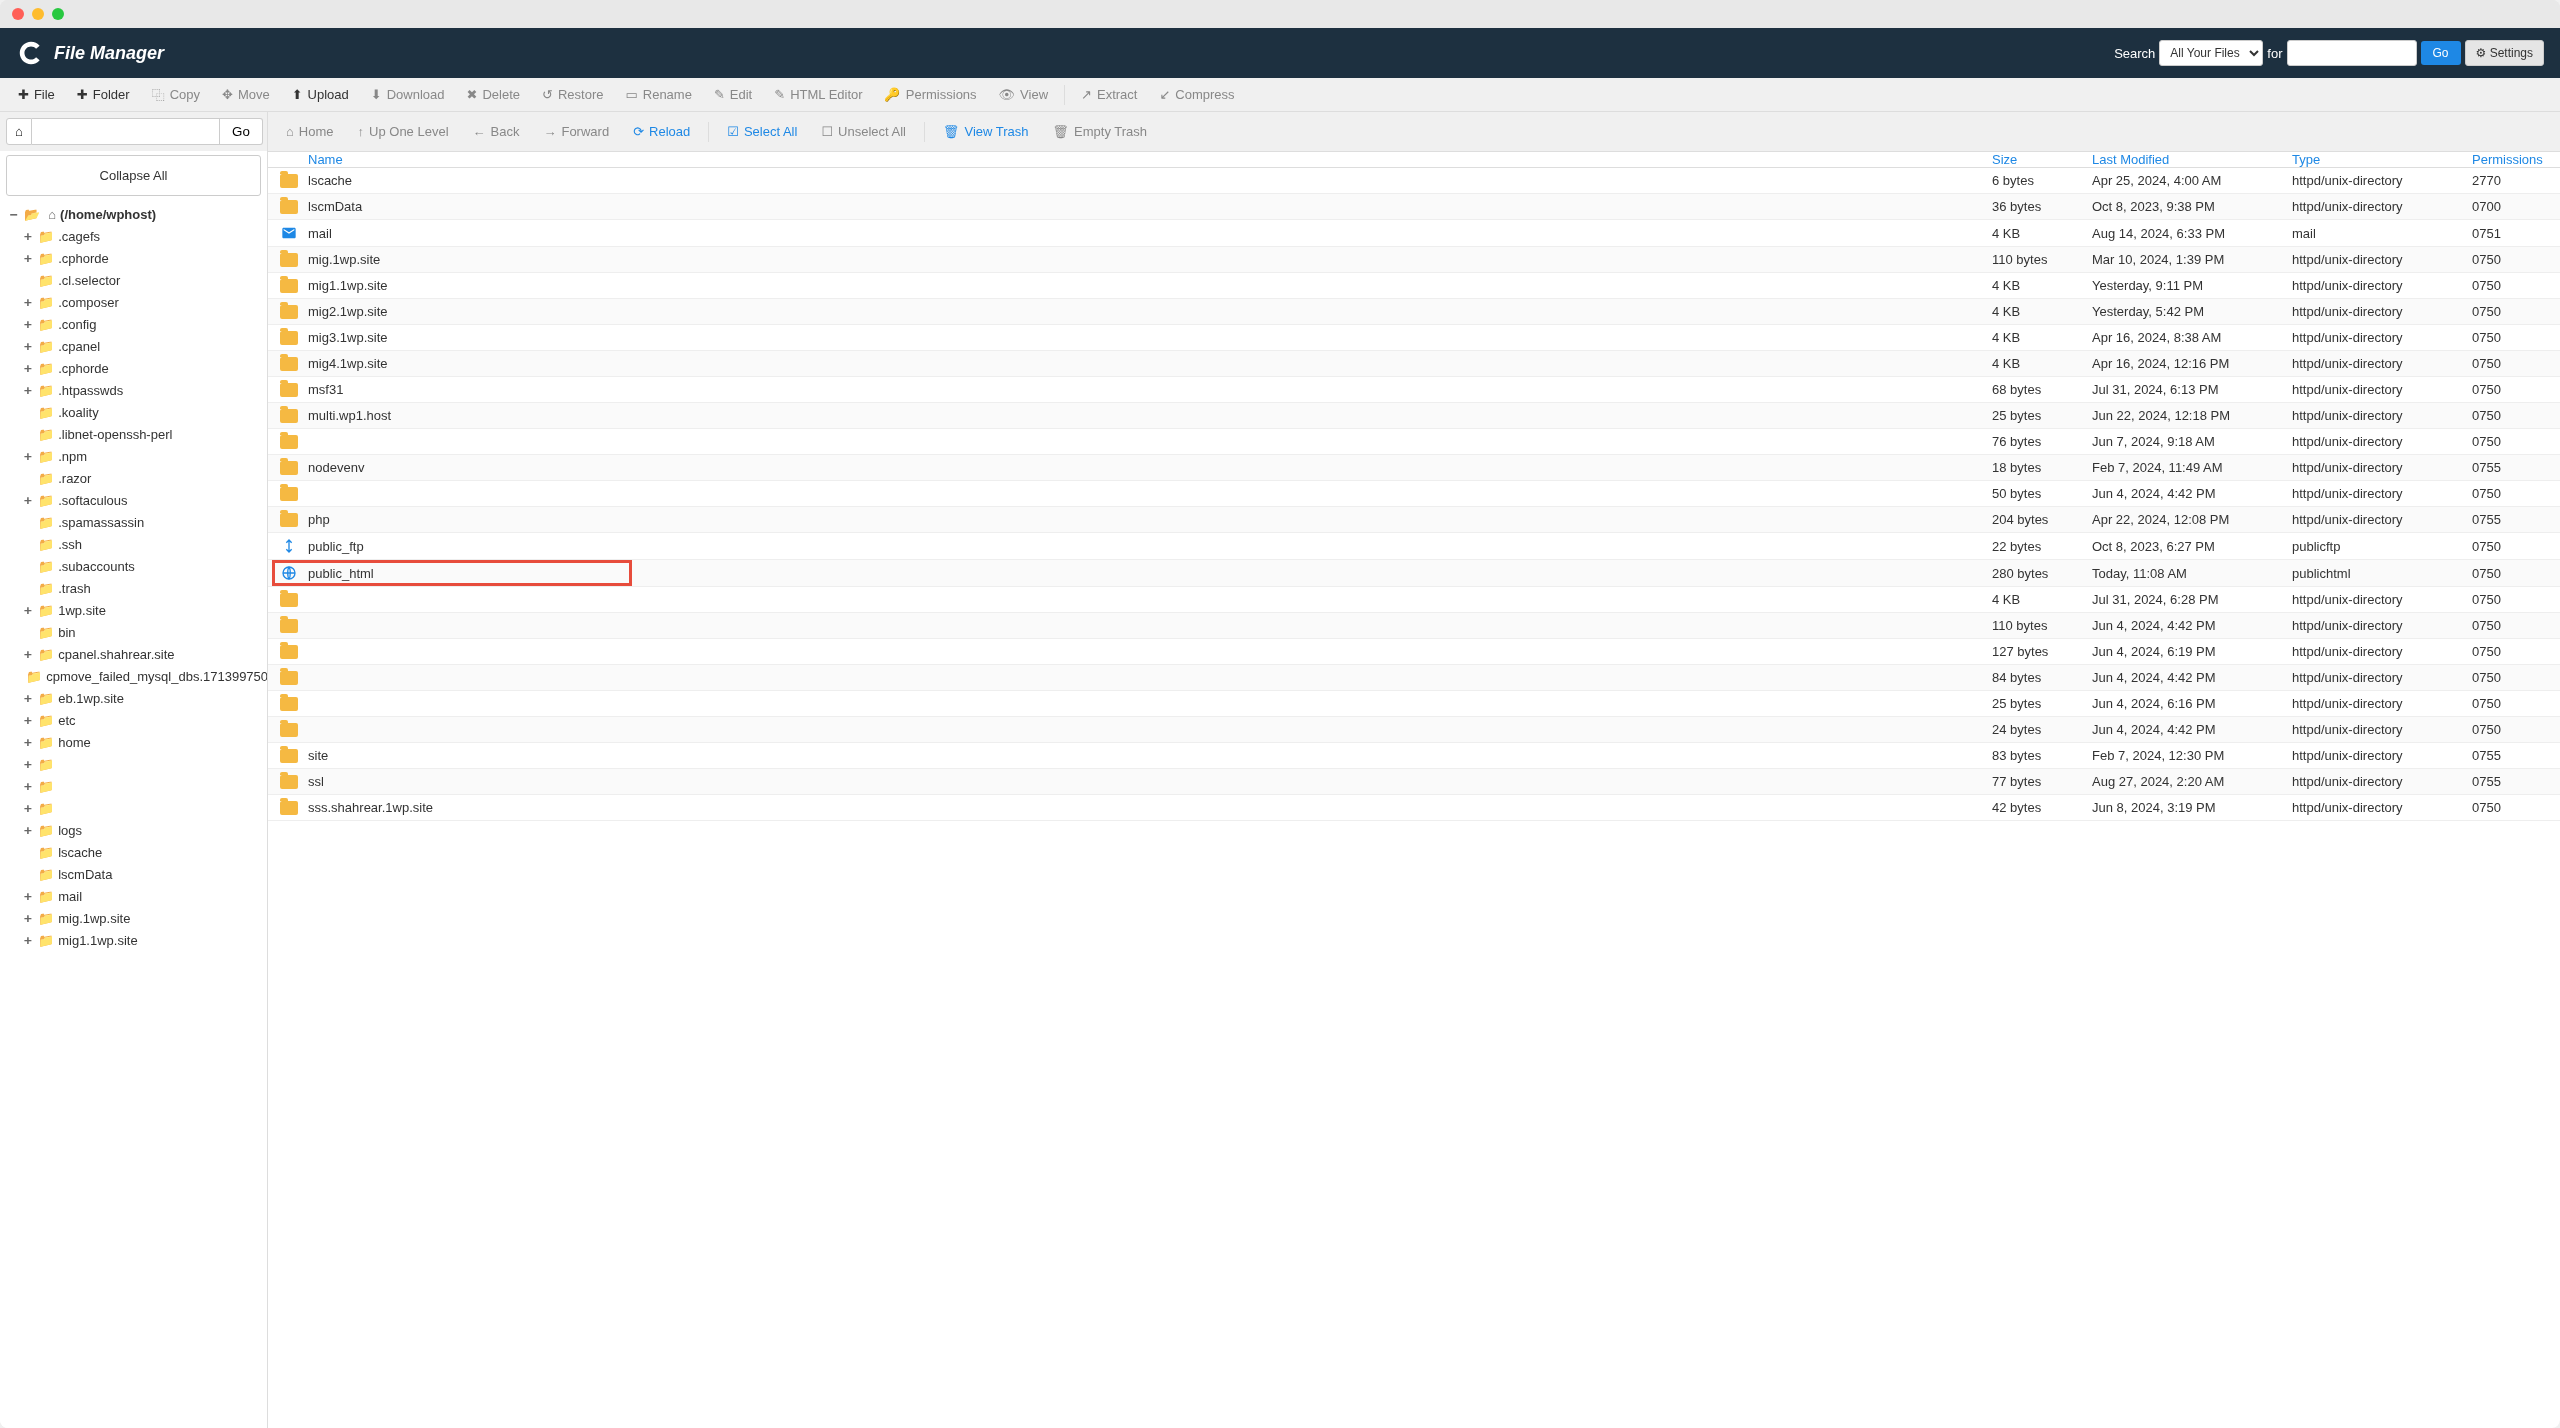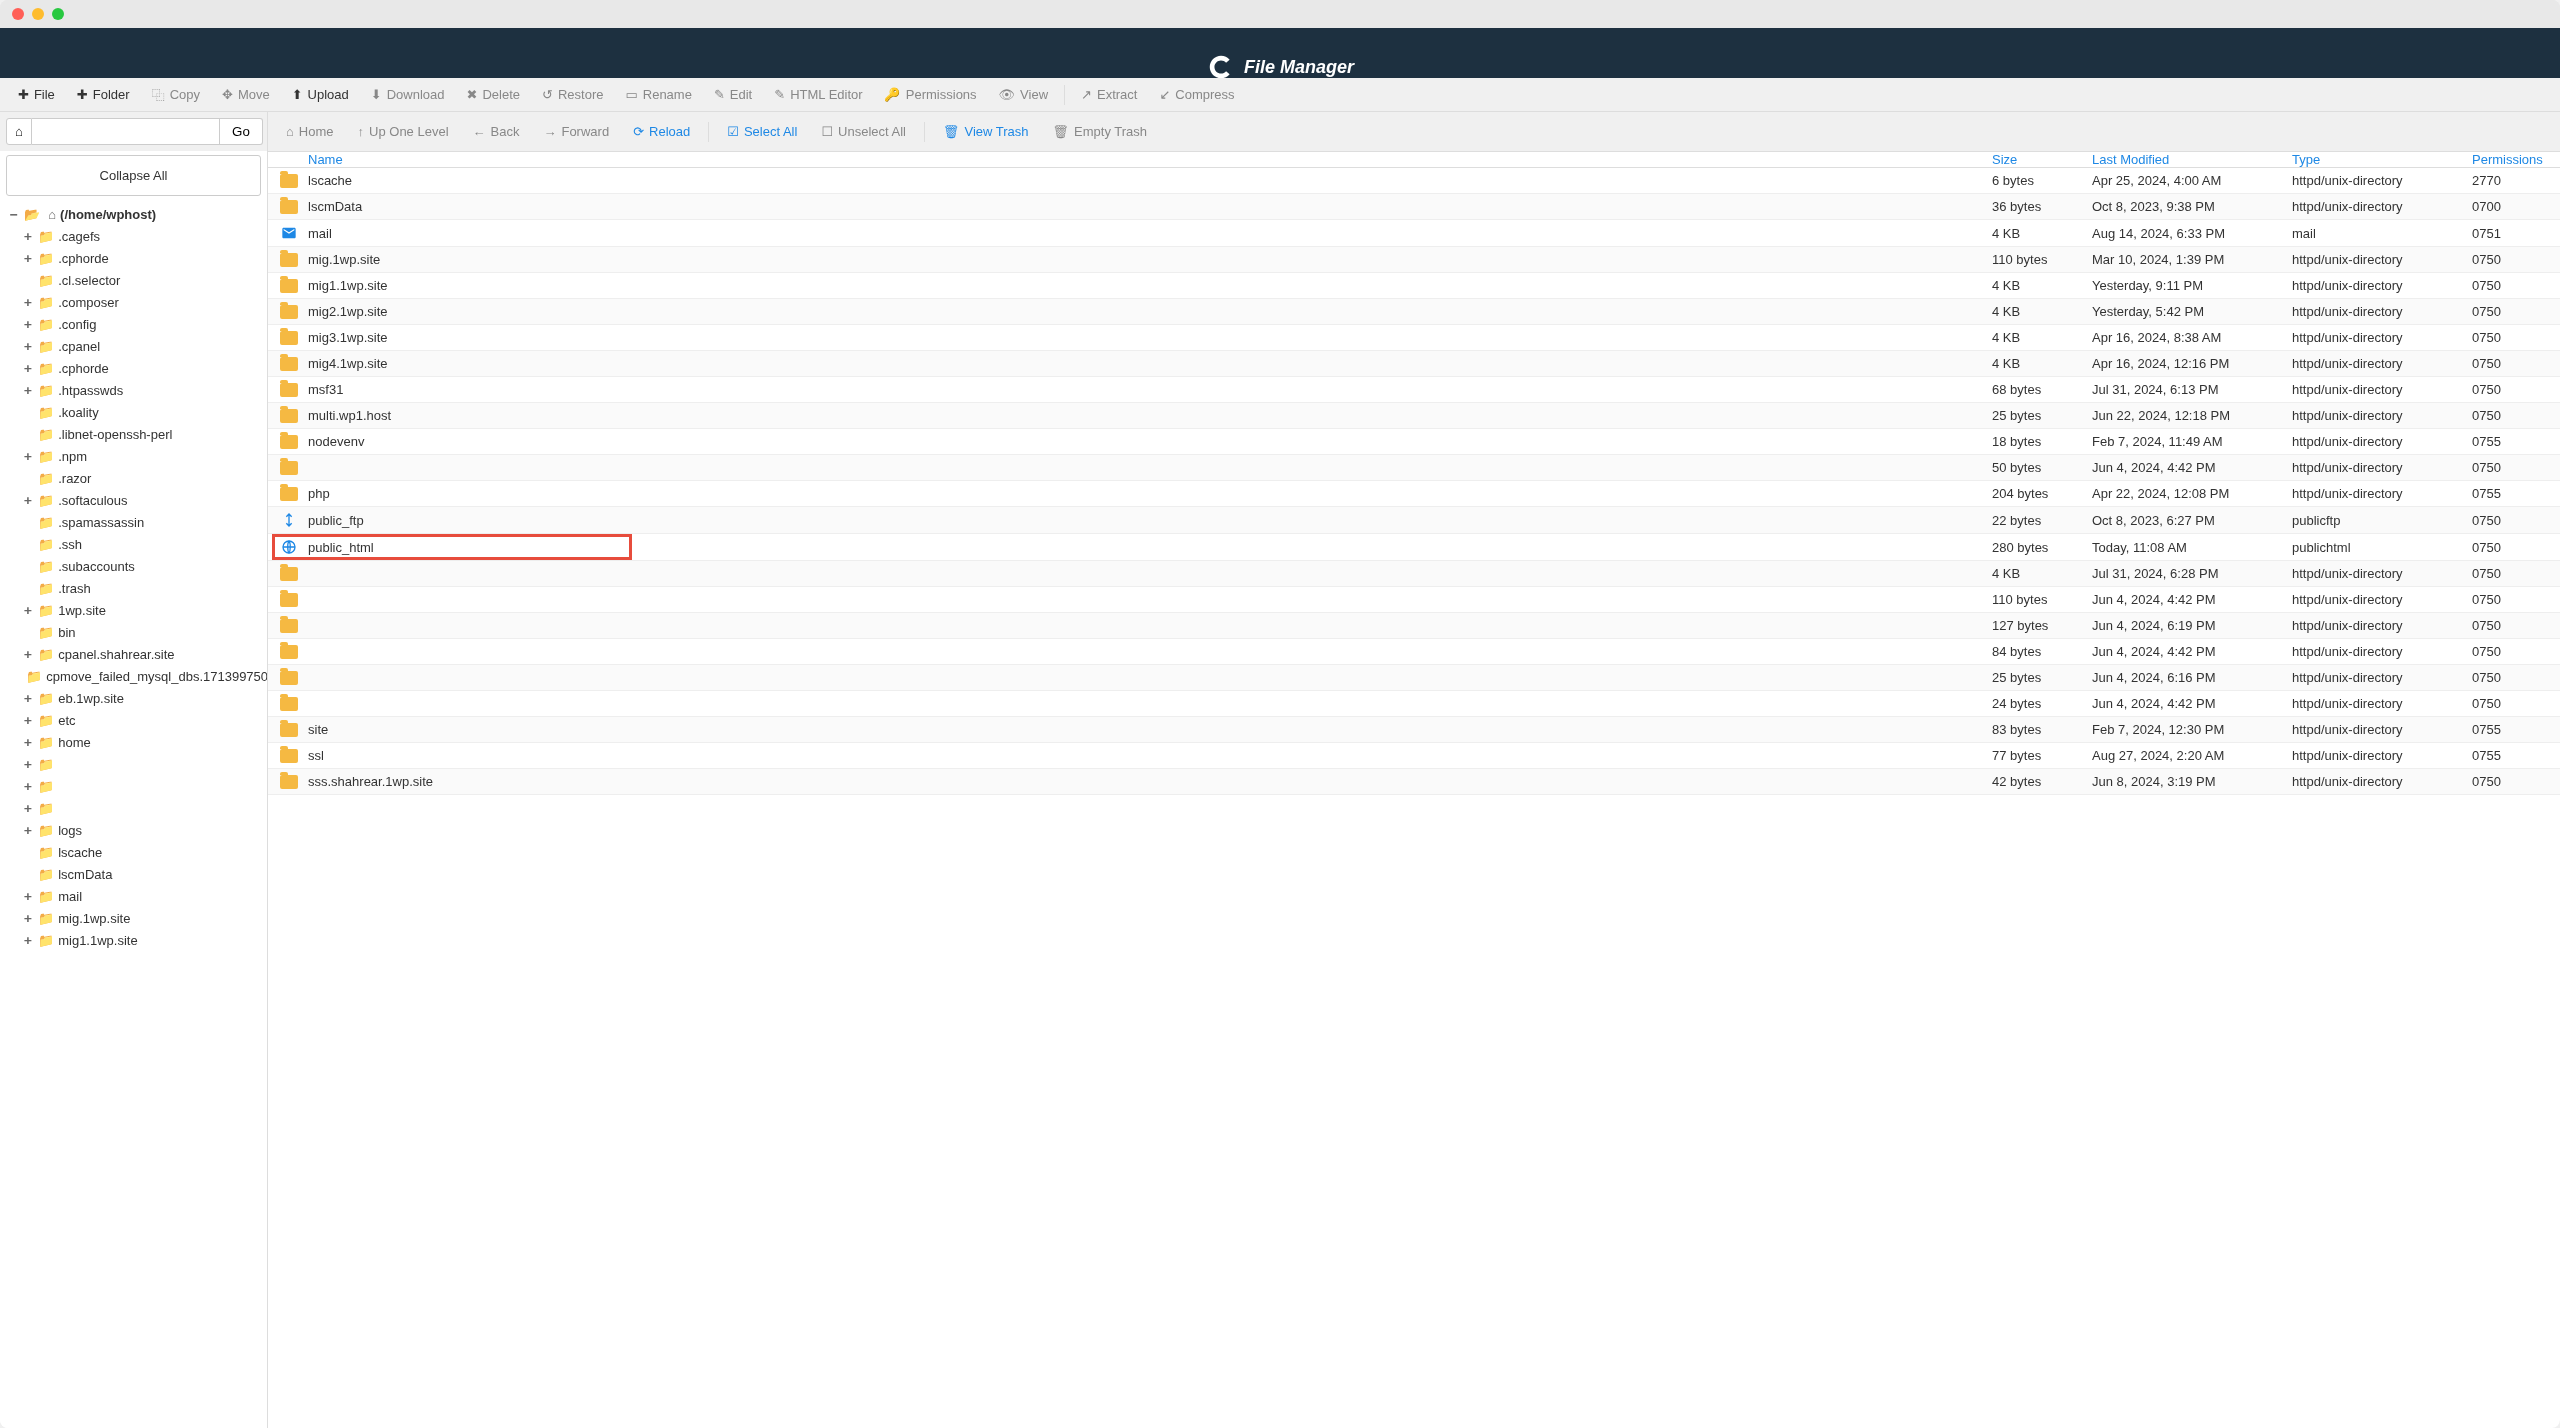--- a/index.html
+++ b/index.html
@@ -6,21 +6,21 @@
   body { font-family: -apple-system, "Helvetica Neue", Arial, sans-serif; font-size: 13px; color: #333; background: #f0f0f0; }
   
   .window { width: 100%; height: 100vh; background: #e8e8e8; border-radius: 8px; overflow: hidden; display: flex; flex-direction: column; }
   
   .titlebar { height: 28px; background: #e8e8e8; display: flex; align-items: center; padding: 0 12px; gap: 8px; }
   .traffic-light { width: 12px; height: 12px; border-radius: 50%; }
   .tl-red { background: #ff5f57; }
   .tl-yellow { background: #febc2e; }
   .tl-green { background: #28c840; }
   
-  .header { background: #1d3040; color: #fff; display: flex; align-items: center; padding: 24px 16px; height: 50px; flex-direction: column; }
+  .header { background: #1d3040; color: #fff; display: flex; align-items: center; padding: 16px 16px; height: 50px; }
   .cp-logo { display: flex; align-items: center; gap: 8px; font-style: italic; font-weight: bold; font-size: 18px; }
   .cp-logo svg { width: 30px; height: 30px; }
   .header-right { margin-left: auto; display: flex; align-items: center; gap: 4px; font-size: 13px; }
   .search-select { background: #fff; color: #333; border: 1px solid #ccc; border-radius: 3px; padding: 4px 6px; font-size: 12px; height: 26px; }
   .search-input { background: #fff; border: 1px solid #ccc; border-radius: 3px; padding: 4px; height: 26px; width: 130px; }
   .btn-go { background: #1e88e5; color: #fff; border: none; padding: 5px 12px; border-radius: 3px; cursor: pointer; font-size: 12px; }
   .btn-settings { background: #e5e5e5; color: #333; border: 1px solid #ccc; padding: 5px 10px; border-radius: 3px; cursor: pointer; font-size: 12px; }
   
   .toolbar { background: #f0f0f0; border-bottom: 1px solid #ddd; display: flex; align-items: center; padding: 4px 8px; gap: 2px; height: 34px; }
   .toolbar-btn { display: flex; align-items: center; gap: 5px; padding: 5px 10px; color: #888; cursor: pointer; font-size: 13px; border-radius: 3px; }
@@ -526,20 +526,32 @@
                 </td>
     <td>25 bytes</td>
     <td>Jun 22, 2024, 12:18 PM</td>
     <td>httpd/unix-directory</td>
     <td>0750</td>
               </tr>
               <tr>
     <td>
                   <div class="name-cell">
                     <span class="folder-icon"></span>
+                    <span></span>
+                  </div>
+                </td>
+    <td>76 bytes</td>
+    <td>Jun 7, 2024, 9:18 AM</td>
+    <td>httpd/unix-directory</td>
+    <td>0750</td>
+              </tr>
+              <tr>
+    <td>
+                  <div class="name-cell">
+                    <span class="folder-icon"></span>
                     <span>nodevenv</span>
                   </div>
                 </td>
     <td>18 bytes</td>
     <td>Feb 7, 2024, 11:49 AM</td>
     <td>httpd/unix-directory</td>
     <td>0755</td>
               </tr>
               <tr>
     <td>

